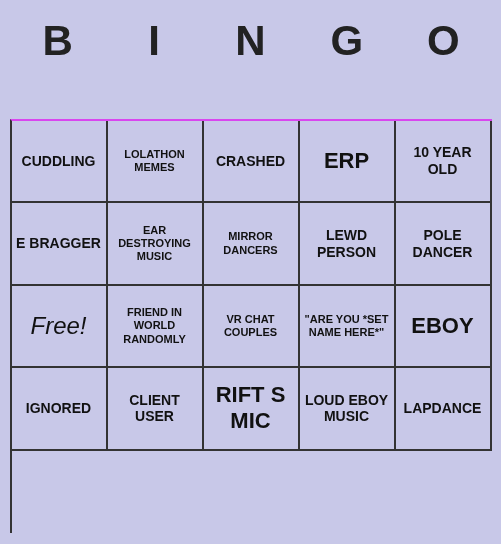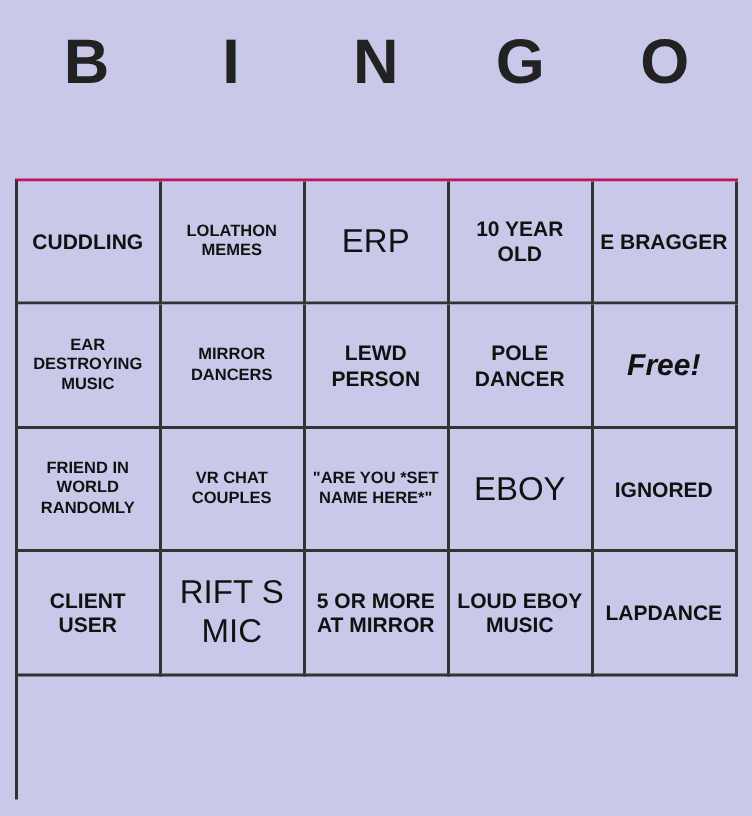--- a/index.html
+++ b/index.html
@@ -31,21 +31,21 @@
       font-weight: bold;
       color: #222;
       width: 90px;
       text-align: center;
     }
     .bingo-grid {
       display: grid;
       grid-template-columns: repeat(5, 1fr);
       grid-template-rows: repeat(5, 1fr);
       flex: 1;
-      border-top: 2px solid #be185d;
+      border-top: 2px solid #d946ef;
       border-left: 2px solid #333;
       margin-top: 48px;
     }
     .bingo-cell {
       border-right: 2px solid #333;
       border-bottom: 2px solid #333;
       display: flex;
       justify-content: center;
       align-items: center;
       text-align: center;
@@ -54,26 +54,26 @@
     }
     .bingo-cell .cell-text {
       font-size: 11px;
       font-weight: bold;
       color: #111;
       text-transform: uppercase;
       line-height: 1.2;
     }
     .bingo-cell.large-text .cell-text {
       font-size: 22px;
-      font-weight: normal;
+      font-weight: bold;
     }
     .bingo-cell.free-text .cell-text {
-      font-size: 20px;
+      font-size: 24px;
       font-style: italic;
-      font-weight: bold;
+      font-weight: normal;
       text-transform: none;
     }
     .bingo-cell.medium-text .cell-text {
       font-size: 14px;
       font-weight: bold;
     }
   </style>
 </head>
 <body>
 
@@ -84,20 +84,23 @@
     <span class="bingo-header-letter">N</span>
     <span class="bingo-header-letter">G</span>
     <span class="bingo-header-letter">O</span>
   </div>
   <div class="bingo-grid" id="grid-container">
   <div class="bingo-cell medium-text">
         <span class="cell-text">cuddling</span>
       </div>
       <div class="bingo-cell">
         <span class="cell-text">LOLATHON MEMES</span>
+      </div>
+      <div class="bingo-cell medium-text">
+        <span class="cell-text">CRASHED</span>
       </div>
       <div class="bingo-cell large-text">
         <span class="cell-text">ERP</span>
       </div>
       <div class="bingo-cell medium-text">
         <span class="cell-text">10 YEAR OLD</span>
       </div>
       <div class="bingo-cell medium-text">
         <span class="cell-text">E BRAGGER</span>
       </div>
@@ -131,22 +134,19 @@
       <div class="bingo-cell medium-text">
         <span class="cell-text">IGNORED</span>
       </div>
       <div class="bingo-cell medium-text">
         <span class="cell-text">CLIENT USER</span>
       </div>
       <div class="bingo-cell large-text">
         <span class="cell-text">RIFT S MIC</span>
       </div>
       <div class="bingo-cell medium-text">
-        <span class="cell-text">5 OR MORE AT MIRROR</span>
-      </div>
-      <div class="bingo-cell medium-text">
         <span class="cell-text">LOUD EBOY MUSIC</span>
       </div>
       <div class="bingo-cell medium-text">
         <span class="cell-text">LAPDANCE</span>
       </div>
     </div>
 </div>
 
 </body></html>

